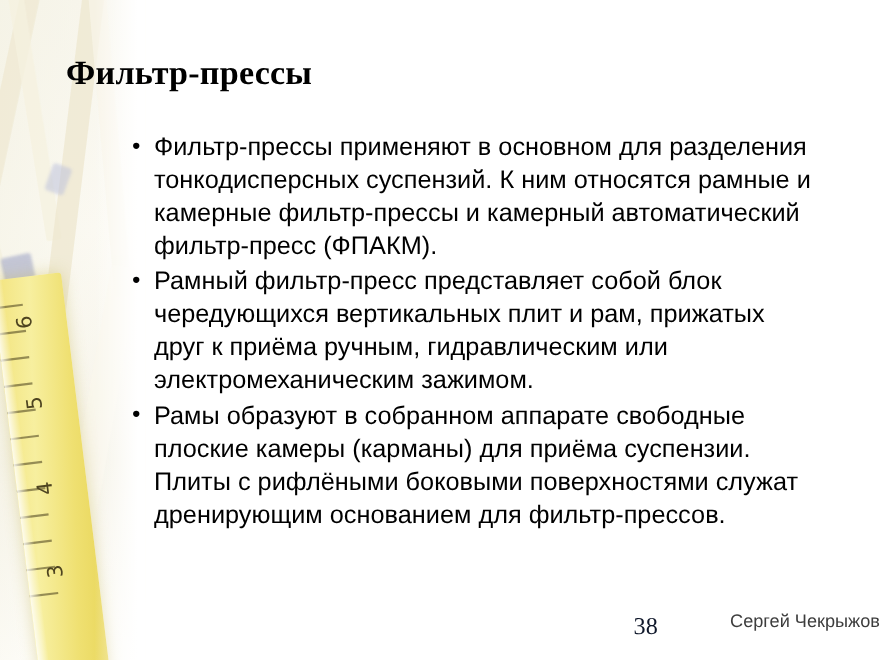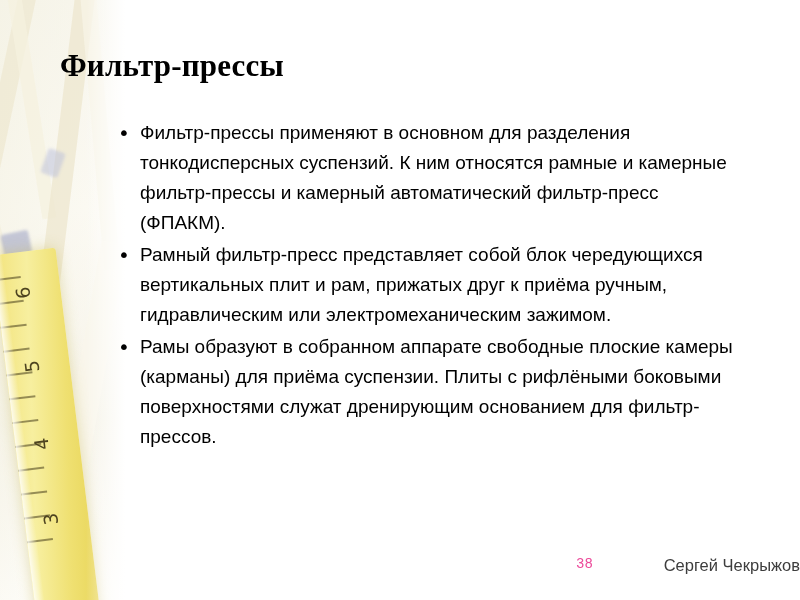--- a/index.html
+++ b/index.html
@@ -143,44 +143,44 @@
     width: 22px;
     font-size: 20px;
     line-height: 30px;
     color: #000;
     text-align: left;
     font-family: "DejaVu Sans", sans-serif;
   }
   .bullet-text {
     flex: 1 1 auto;
     font-family: "Liberation Sans", sans-serif;
-    font-size: 19px;
+    font-size: 23px;
     line-height: 30px;
     color: #000000;
   }
 
   
   .footer-author {
     position: absolute;
     left: 0;
     right: 0;
     top: 556px;
     text-align: right;
     font-family: "Liberation Sans", sans-serif;
     font-size: 16.5px;
     color: #3d3d3d;
   }
   .footer-author span { margin-left: -60px; }
   .footer-page {
     position: absolute;
     left: 576px;
     top: 556px;
-    font-family: Liberation Mono, monospace;
-    font-size: 14px;
-    color: #ec4899;
+    font-family: Liberation Serif, serif;
+    font-size: 22px;
+    color: #0f172a;
   }
 </style>
 </head>
 <body>
 
 <div class="slide">
 
   <div class="deco-strip">
     <div class="wash"></div>
 

